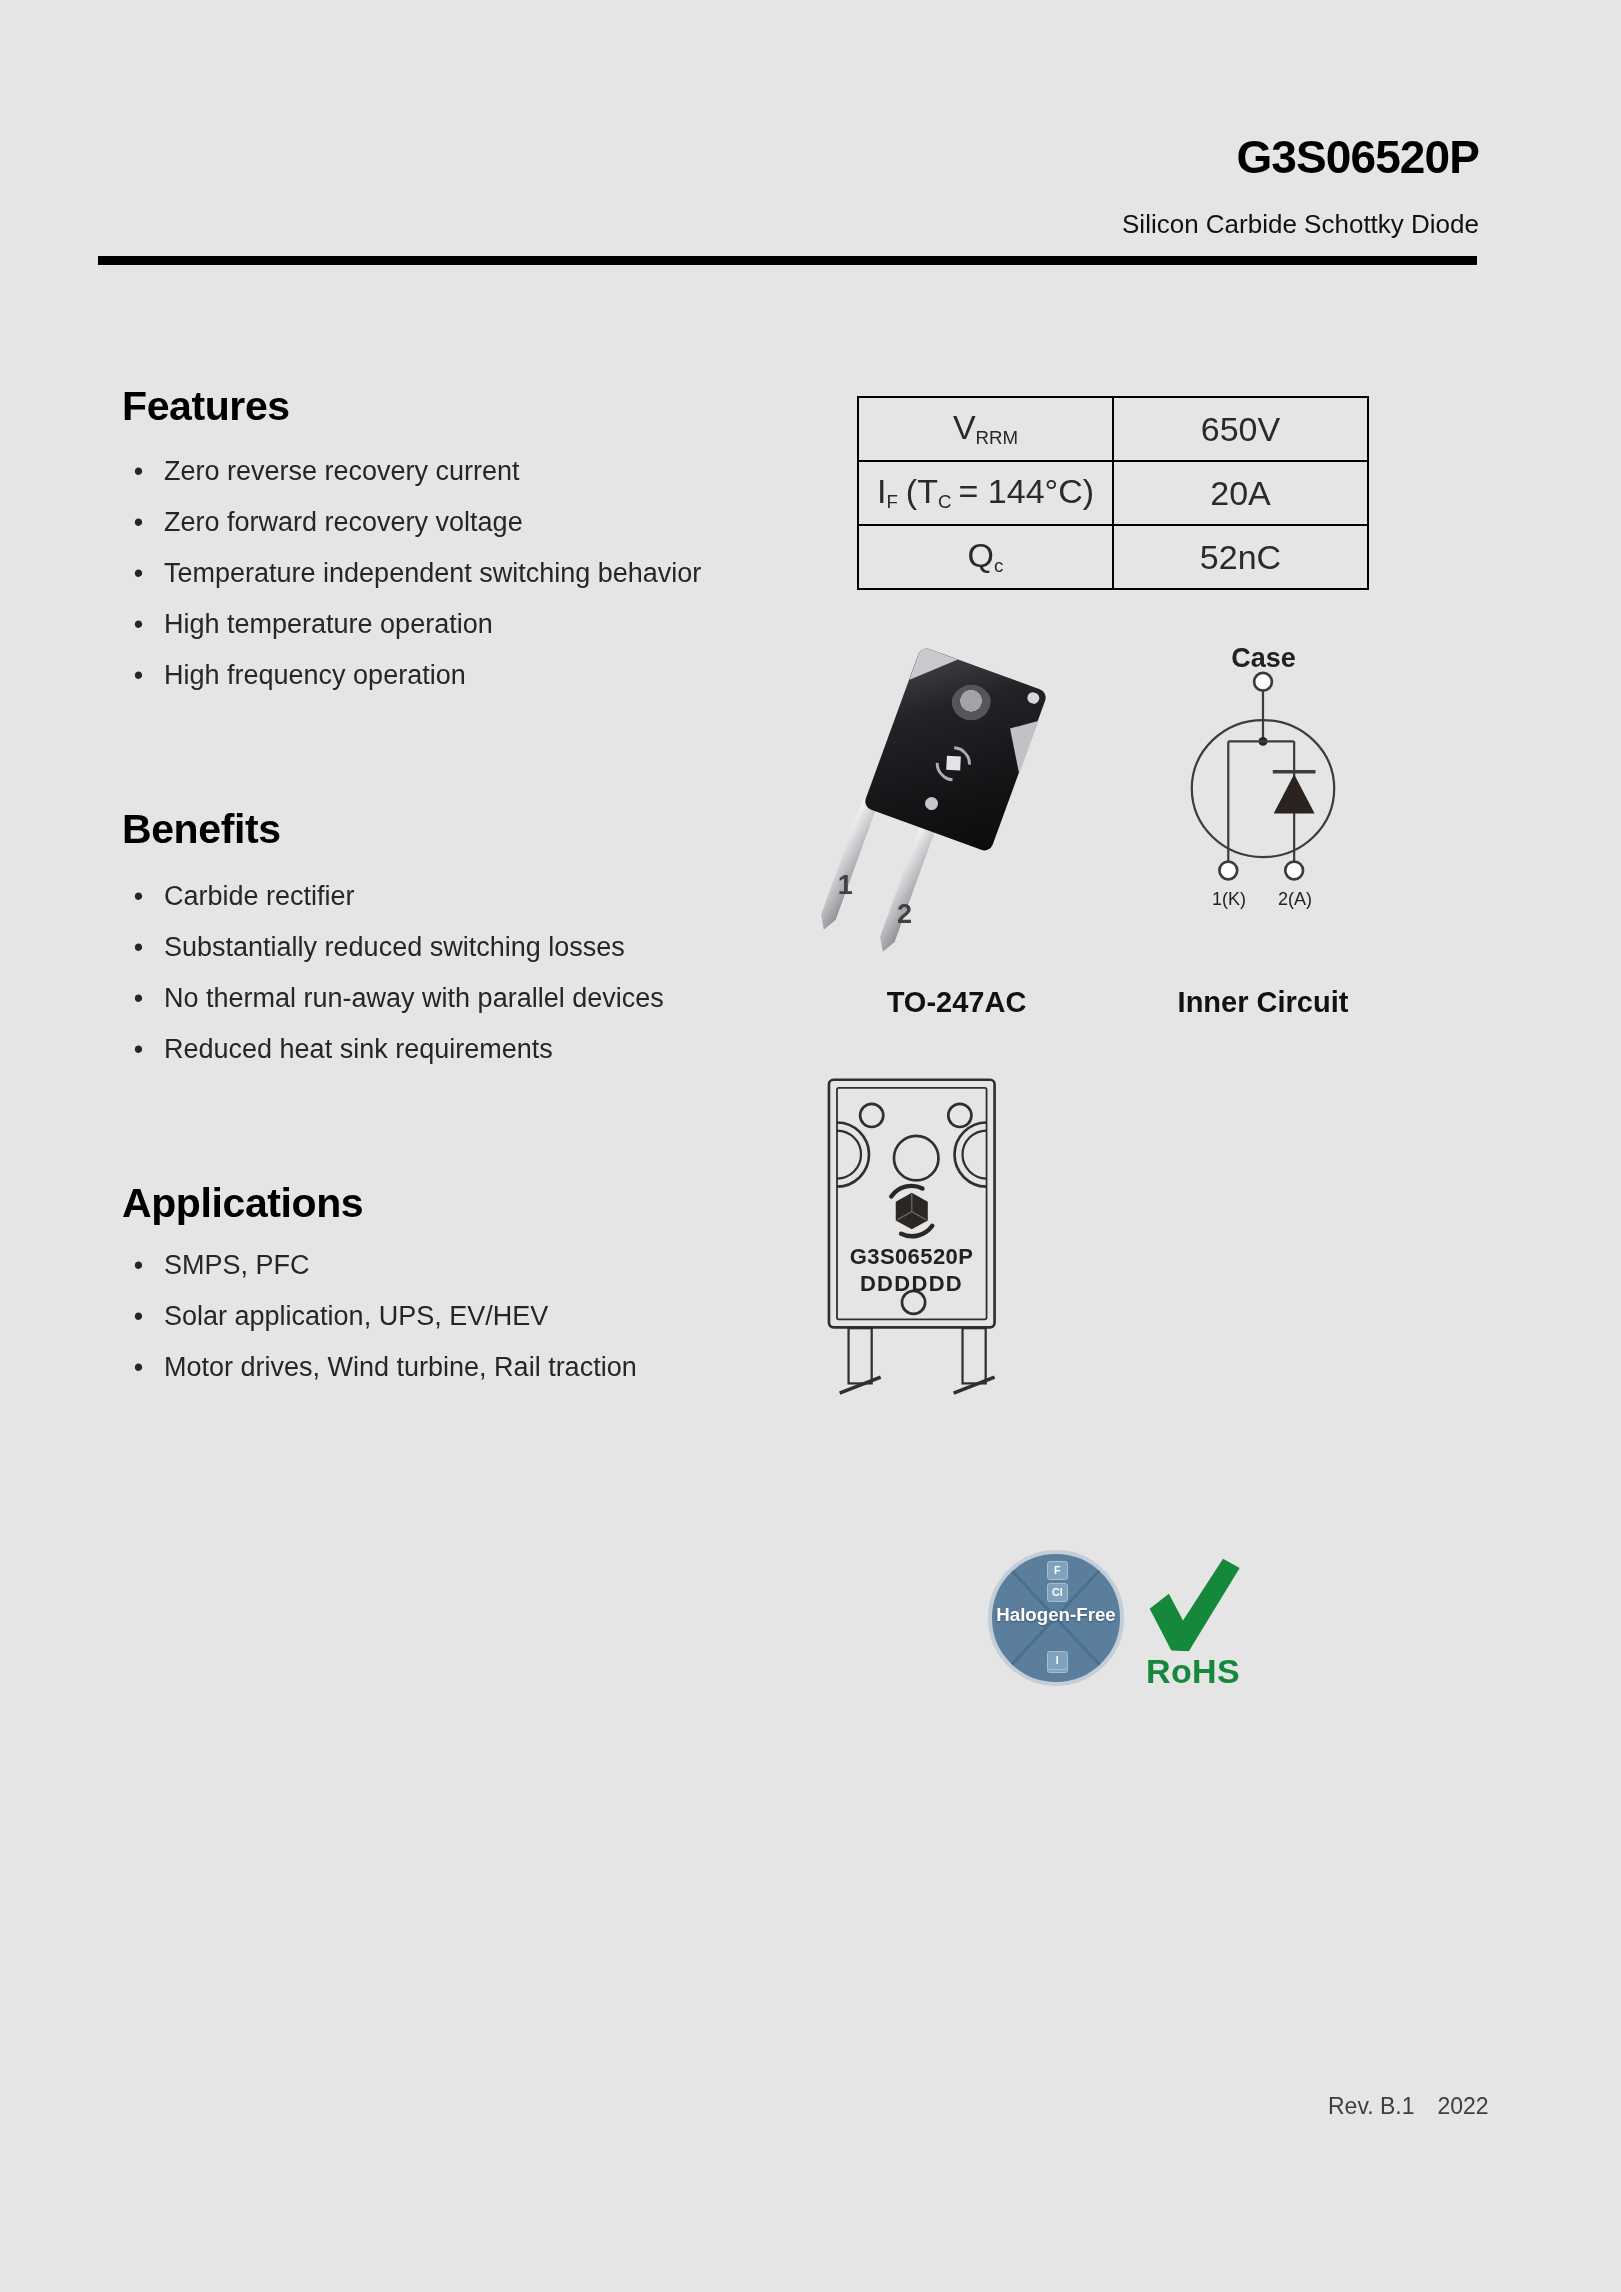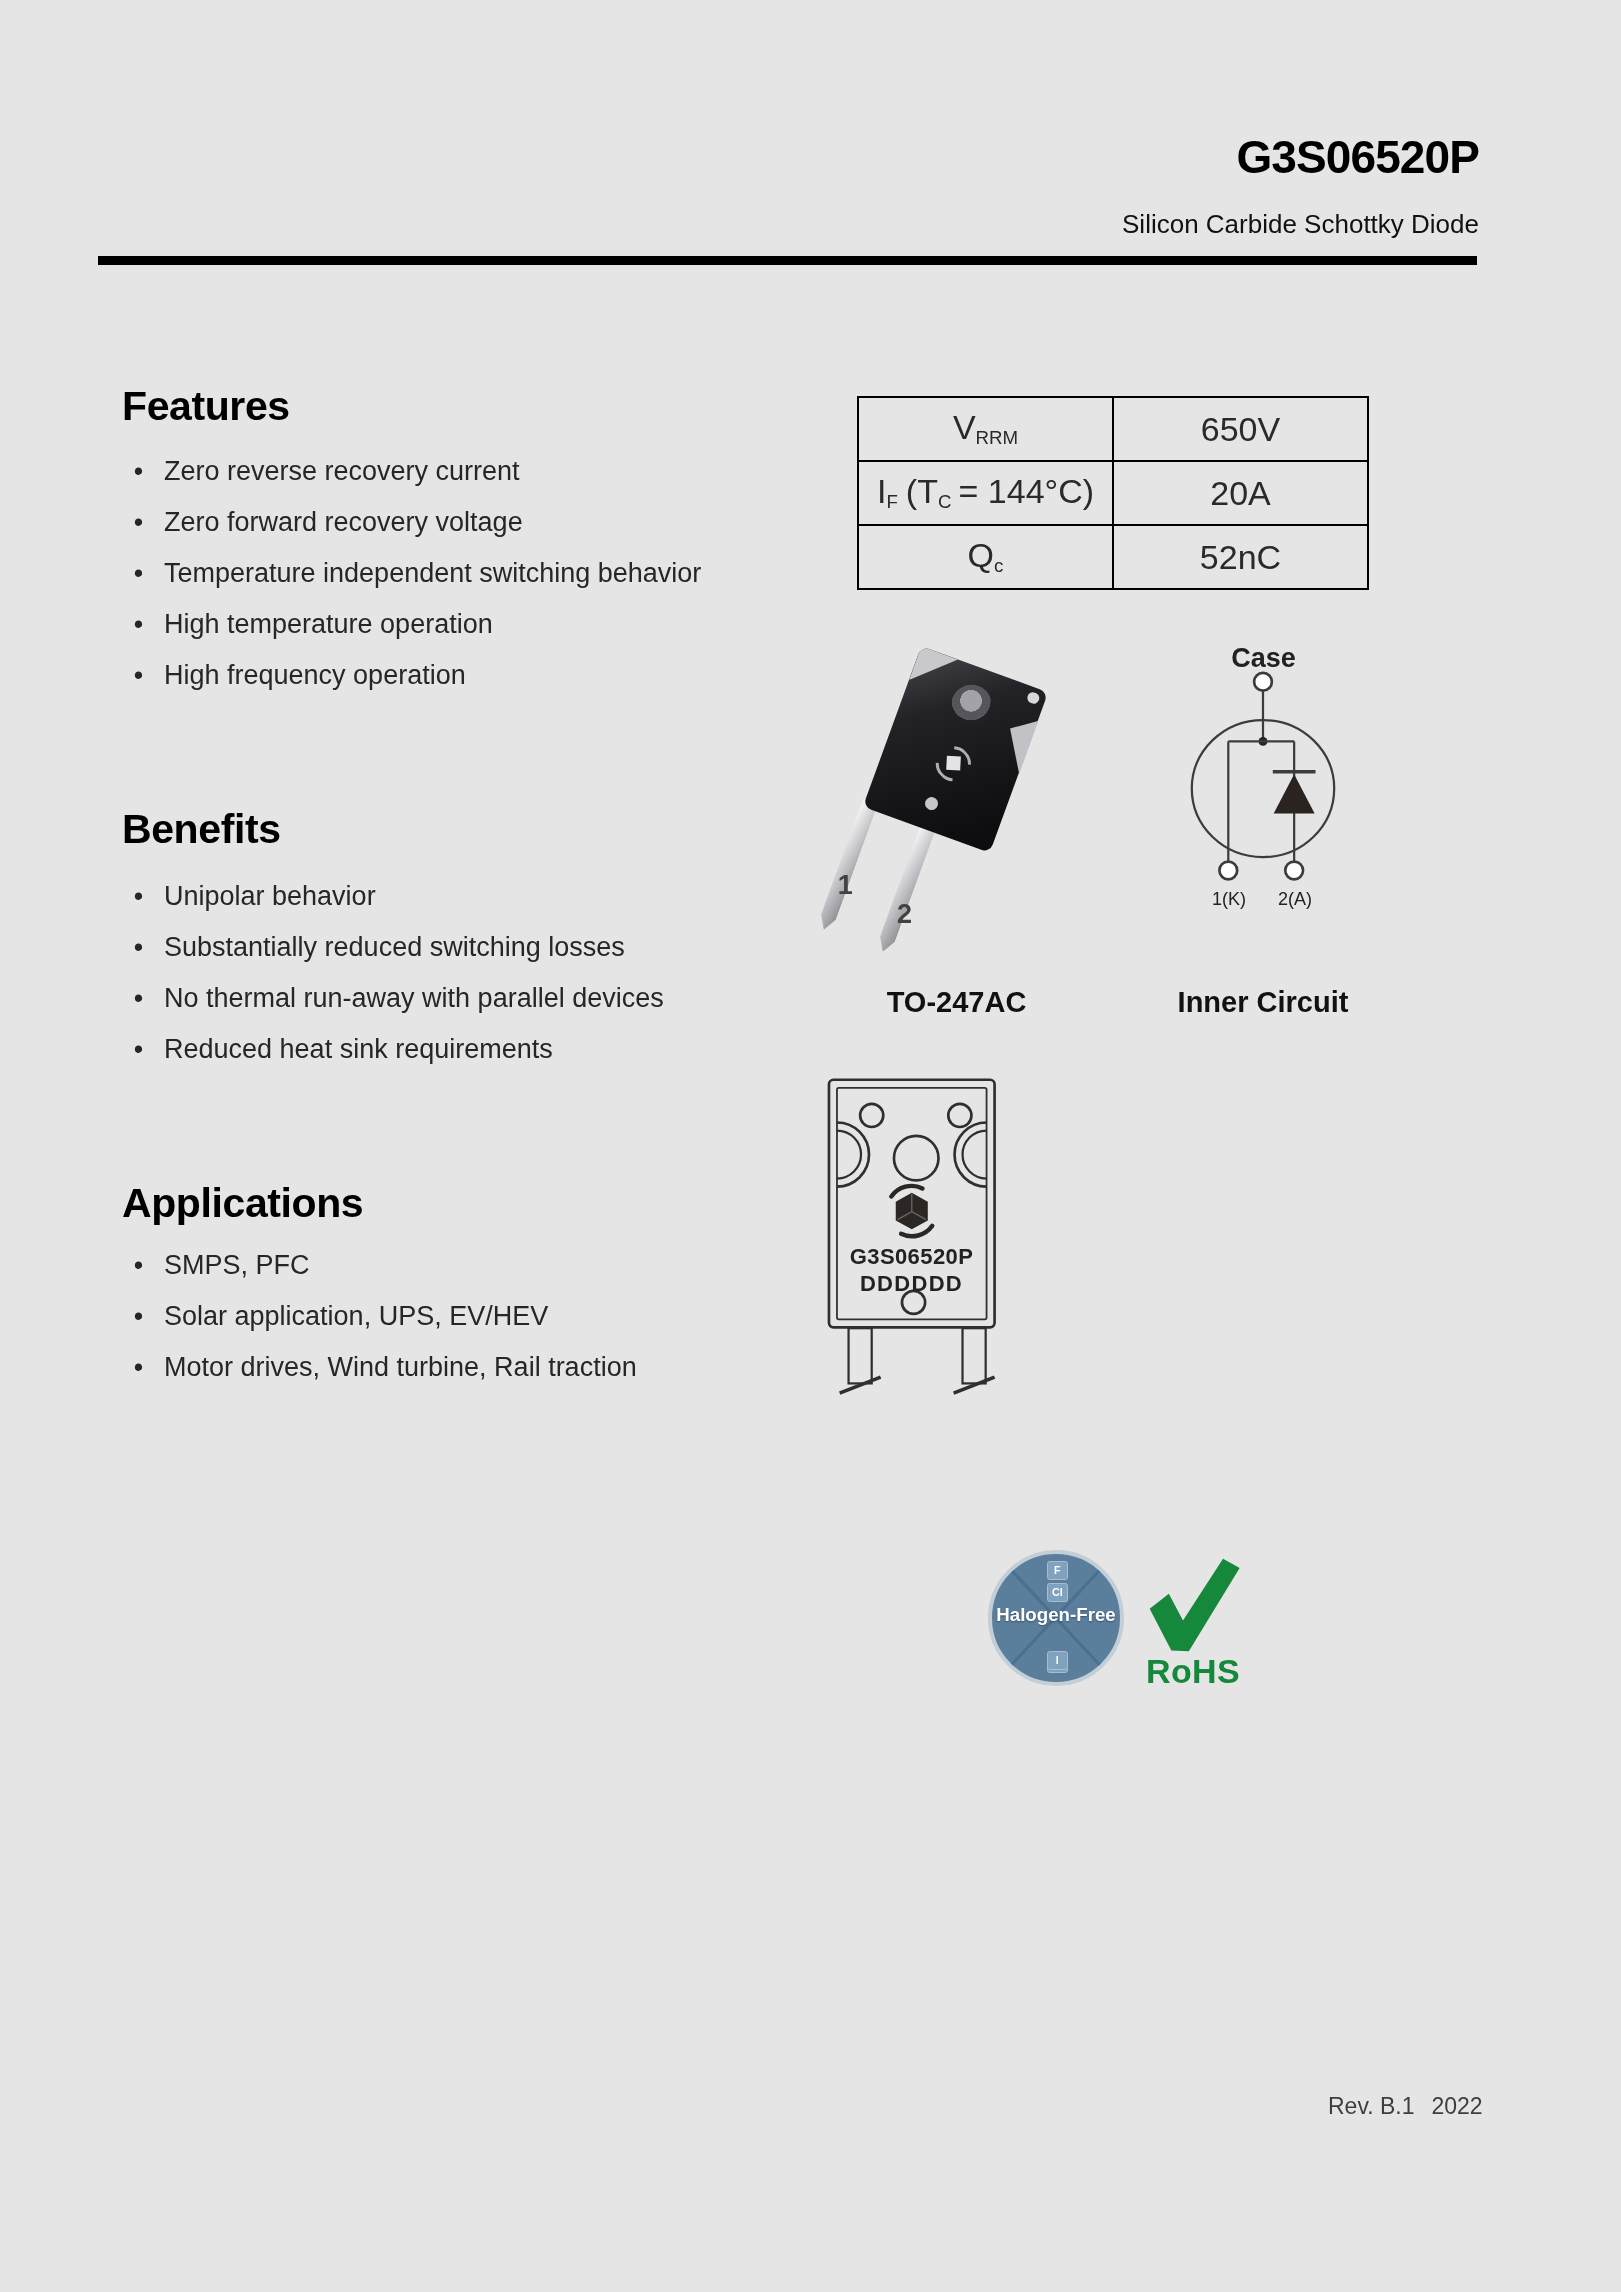--- a/index.html
+++ b/index.html
@@ -114,21 +114,21 @@
     color:#fff; font-size:18.7px; font-weight:700; text-shadow:0 0.9px 1.8px rgba(40,60,80,0.65); letter-spacing:0px; }
 
   .badge-rohs { left:1133px; top:1554px; width:120px; text-align:center; }
   .badge-rohs svg { display:block; margin:0 auto; }
   .badge-rohs .check { fill:var(--rohs-green,#15883b); }
   .badge-rohs .rohs-text { margin-top:-3.6px; font-size:34px; font-weight:800; letter-spacing:0.4px;
     color:var(--rohs-green,#15883b); }
 
   
   .footer { left:1328px; top:2093px; font-size:23px; color:#3e3e3e; }
-  .footer .year { margin-left:17px; }
+  .footer .year { margin-left:23px; }
 </style>
 </head>
 <body>
 
 <div class="page">
 
   <div class="abs doc-title">G3S06520P</div>
   <div class="abs doc-subtitle">Silicon Carbide Schottky Diode</div>
   <div class="abs head-rule"></div>
 
@@ -136,21 +136,21 @@
   <ul class="abs bullets" style="top:446px">
     <li>Zero reverse recovery current</li>
     <li>Zero forward recovery voltage</li>
     <li>Temperature independent switching behavior</li>
     <li>High temperature operation</li>
     <li>High frequency operation</li>
   </ul>
 
   <div class="abs sec-heading" style="top:806px">Benefits</div>
   <ul class="abs bullets" style="top:871px">
-    <li>Unipolar behavior</li>
+    <li>Carbide rectifier</li>
     <li>Substantially reduced switching losses</li>
     <li>No thermal run-away with parallel devices</li>
     <li>Reduced heat sink requirements</li>
   </ul>
 
   <div class="abs sec-heading" style="top:1180px">Applications</div>
   <ul class="abs bullets" style="top:1240px">
     <li>SMPS, PFC</li>
     <li>Solar application, UPS, EV/HEV</li>
     <li>Motor drives, Wind turbine, Rail traction</li>

